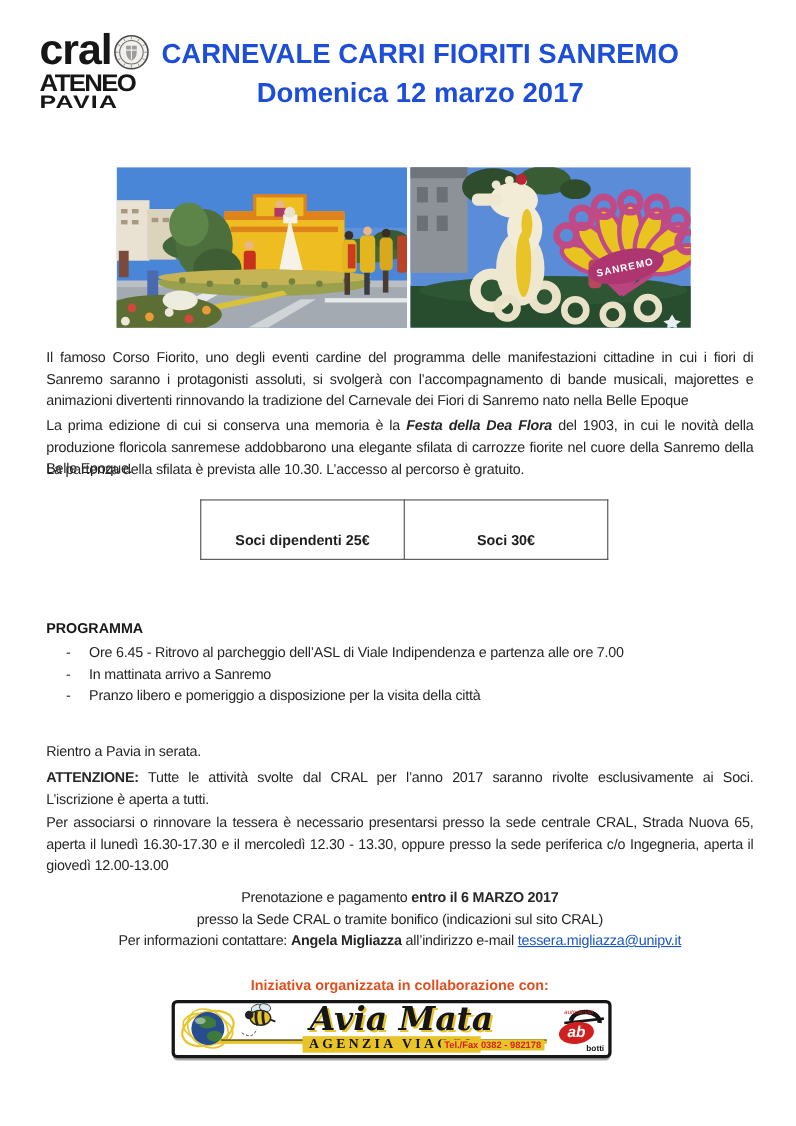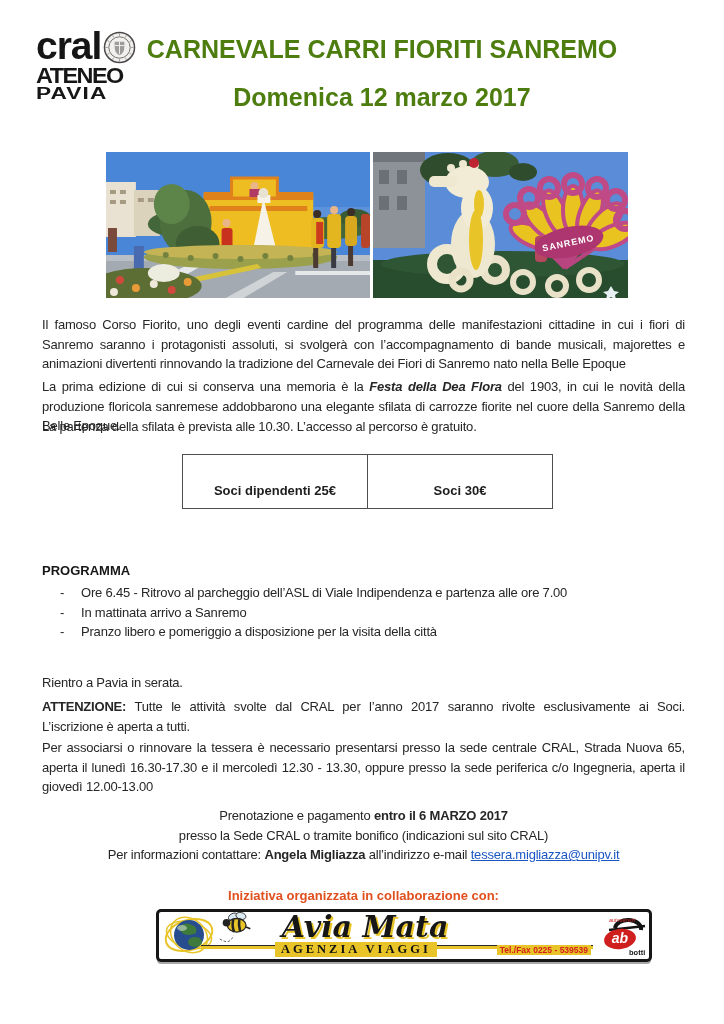--- a/index.html
+++ b/index.html
@@ -11,23 +11,23 @@
   .logo-row1{display:flex;align-items:flex-start;gap:2px;}
   .logo-cral{font-weight:bold;font-size:39px;line-height:26px;letter-spacing:-1px;}
   .seal{width:33px;height:33px;margin-top:-2px;}
   .logo-ateneo{font-weight:800;font-size:23px;line-height:20px;letter-spacing:-1.5px;
                transform:scale(1.02,0.95);transform-origin:left top;margin-top:2px;}
   .logo-pavia{font-weight:800;font-size:21px;line-height:16px;letter-spacing:1px;
               transform:scale(1.08,0.78);transform-origin:left top;margin-top:1px;}
 
   
   .title,.subtitle{position:absolute;left:95px;right:55px;text-align:center;
-                   font-weight:bold;color:#4d7c0f;font-size:25px;line-height:27px;}
+                   font-weight:bold;color:#1d4ed8;font-size:25px;line-height:27px;}
   .title{top:36px;}
-  .subtitle{top:84px;}
+  .subtitle{top:72px;}
 
   
   .photos{position:absolute;left:106px;top:152px;width:522px;height:146px;display:flex;gap:3px;}
   .photo{height:146px;display:block;}
   .photo.left{width:264px;}
   .photo.right{width:255px;}
 
   
   .body{position:absolute;left:42px;width:643px;margin:0;font-size:13px;
         letter-spacing:-0.2px;line-height:19.5px;color:#262626;}
@@ -57,21 +57,21 @@
   .itxt{flex:1;}
 
   
   .booking{position:absolute;left:42px;top:806px;width:643px;text-align:center;
            font-size:13px;letter-spacing:-0.2px;line-height:19.5px;color:#262626;}
   .email{color:#1a56c4;text-decoration:underline;cursor:pointer;}
 
   
   .partner-head{position:absolute;left:42px;top:888px;width:643px;text-align:center;
                 font-weight:bold;font-size:13px;color:#e04f1e;}
-  .banner{position:absolute;left:156px;top:909px;width:496px;height:53px;background:#fff;
+  .banner{position:absolute;left:156px;top:909px;width:400px;height:53px;background:#fff;
           border:3px solid #161616;border-radius:5px;box-sizing:border-box;
           box-shadow:0 3px 0 -1px #a8a8a8;}
   .globe{position:absolute;left:4px;top:1px;width:52px;height:44px;}
   .bee{position:absolute;left:54px;top:-2px;width:44px;height:34px;}
   .agency-name{position:absolute;left:92px;top:-3px;width:228px;text-align:center;
                font-family:"DejaVu Serif",serif;font-style:italic;font-weight:bold;
                font-size:30px;color:#161616;white-space:nowrap;
                text-shadow:2px 2px 0 #e8c428;}
   .rule{position:absolute;left:42px;right:56px;bottom:10px;height:3px;background:#e8c428;
         border-top:1px solid #2a2a2a;}
@@ -323,21 +323,21 @@
       <ellipse cx="29" cy="7" rx="6" ry="4" fill="#dceaf4" stroke="#333" stroke-width="1" transform="rotate(15 29 7)"></ellipse>
       <ellipse cx="24" cy="18" rx="11" ry="8" fill="#e8c428" stroke="#222" stroke-width="1.5"></ellipse>
       <path d="M20,11 q-2,7 1,15" stroke="#222" stroke-width="3" fill="none"></path>
       <path d="M27,11 q-1,7 1,14" stroke="#222" stroke-width="3" fill="none"></path>
       <circle cx="12" cy="15" r="4.5" fill="#222"></circle>
       <line x1="35" y1="20" x2="40" y2="22" stroke="#222" stroke-width="2"></line>
     </svg>
     <div class="agency-name">Avia Mata</div>
     <div class="rule"></div>
     <div class="agency-sub">AGENZIA VIAGGI</div>
-    <div class="phone">Tel./Fax 0225 - 539539</div>
+    <div class="phone">Tel./Fax 0382 - 982178</div>
     <svg class="abbotti" viewBox="0 0 54 44">
       <path d="M22,14 a13,9 0 0 1 26,2" stroke="#141414" stroke-width="4" fill="none"></path>
       <line x1="16" y1="16" x2="52" y2="12" stroke="#141414" stroke-width="2.5"></line>
       <ellipse cx="27" cy="25" rx="16" ry="10" fill="#cf1f1f" transform="rotate(-8 27 25)"></ellipse>
       <text x="16" y="8" font-size="5.5" fill="#cf1f1f" font-style="italic" font-family="Liberation Sans, sans-serif">autoservizi</text>
       <text x="27" y="29" text-anchor="middle" font-size="14" font-weight="bold" font-style="italic" fill="#ffffff" font-family="Liberation Sans, sans-serif">ab</text>
       <text x="36" y="41" font-size="7.5" font-weight="bold" fill="#141414" font-family="Liberation Sans, sans-serif">botti</text>
     </svg>
   </div>
 

